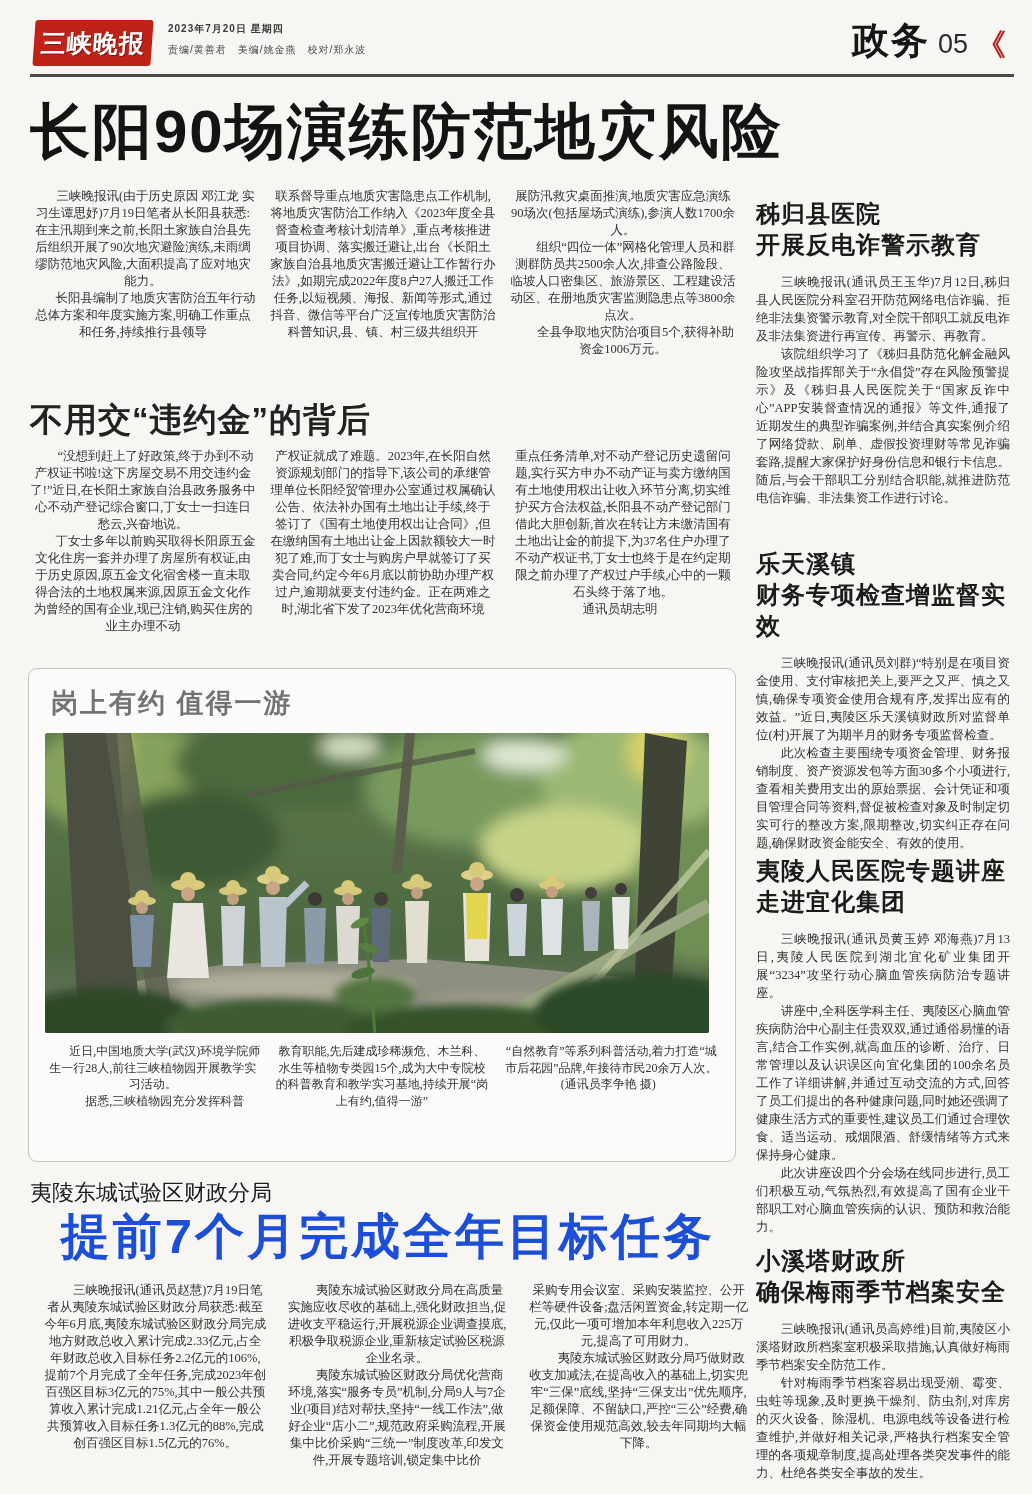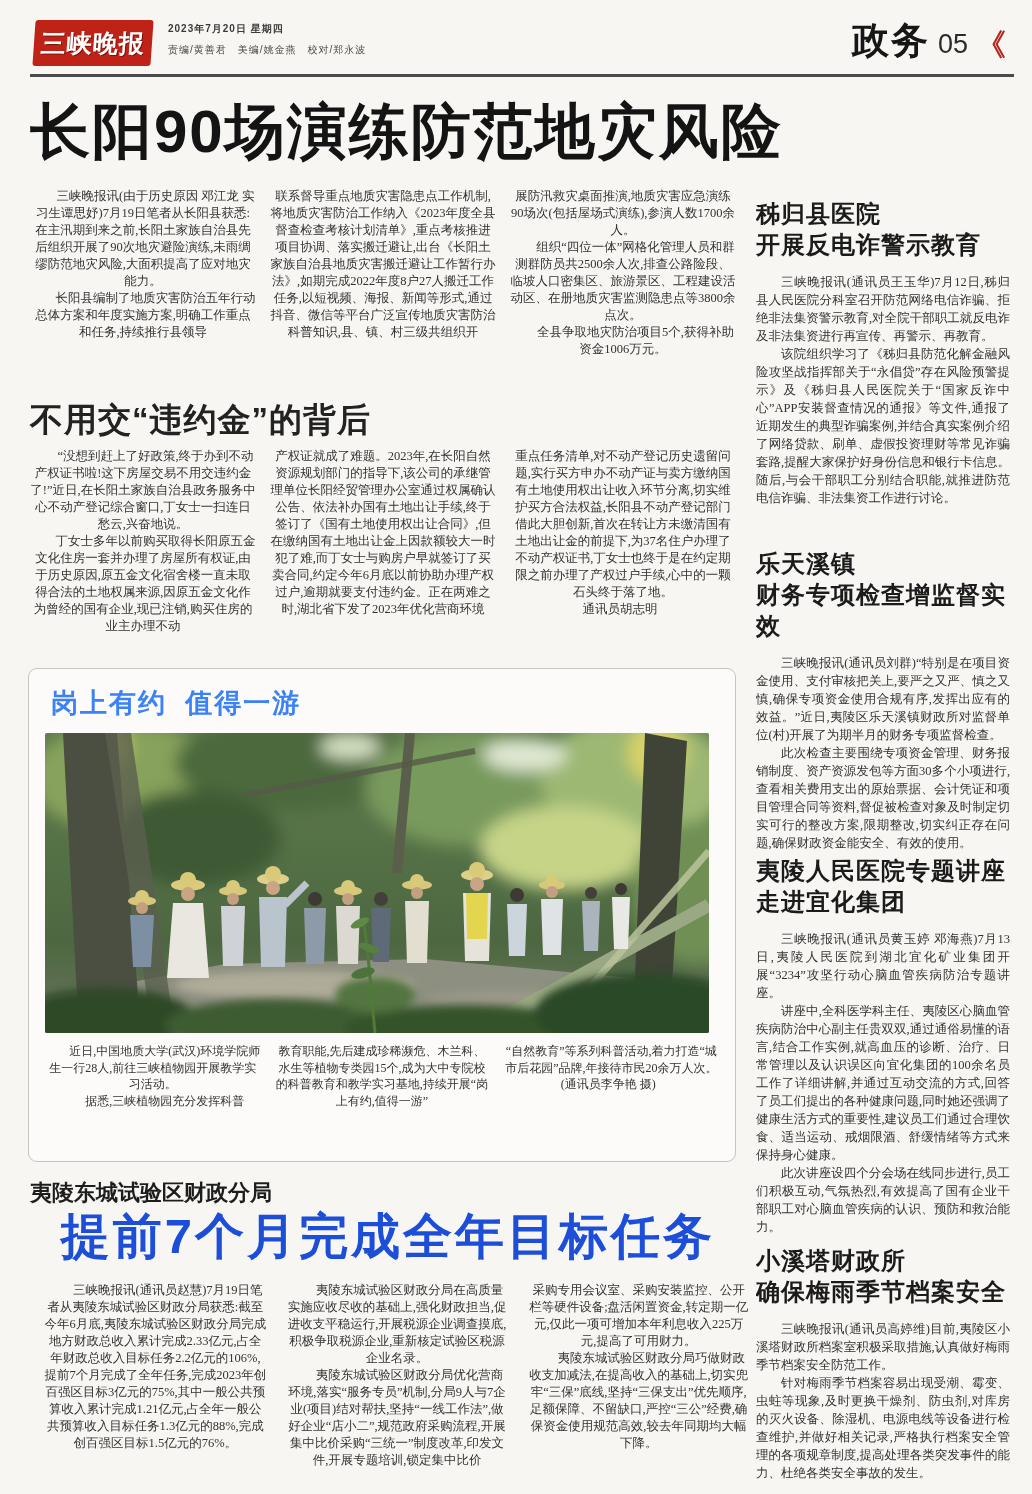--- a/index.html
+++ b/index.html
@@ -47,28 +47,28 @@
     font-family:"Liberation Sans", sans-serif; font-weight:700; font-size:33px;
     color:#222; letter-spacing:1px;
   }
   .a2-body { position:absolute; top:448px; left:30px; width:706px; height:196px; }
   
   .photo-box {
     position:absolute; top:668px; left:28px; width:708px; height:494px;
     border:1px solid #c6c4c0; border-radius:9px; background:#fcfbf9;
     padding:14px 16px 10px;
   }
-  .photo-title { font-family:Liberation Mono, monospace; font-weight:700; font-size:27px;
-    color:#3b82f6; letter-spacing:2px; margin:2px 0 12px 6px; }
+  .photo-title { font-family:Liberation Sans, sans-serif; font-weight:700; font-size:27px;
+    color:#737373; letter-spacing:2px; margin:2px 0 12px 6px; }
   .photo-frame { width:664px; height:300px; border-radius:2px; overflow:hidden; display:block; }
   .photo-caption { margin-top:10px; }
   .photo-caption .colx p { font-size:12px; line-height:16.5px; }
   
   .b-kicker { position:absolute; top:1178px; left:30px;
-    font-family:"Liberation Sans", sans-serif; font-weight:700; font-size:22px; color:#1d1d1d; }
+    font-family:"Liberation Sans", sans-serif; font-weight:400; font-size:22px; color:#1d1d1d; }
   .b-headline { position:absolute; top:1204px; left:28px; width:720px;
     font-family:"Liberation Sans", sans-serif; font-weight:900; font-size:49px;
     letter-spacing:3px; color:#1d4ed8;text-align:center; }
   .b-body { position:absolute; top:1282px; left:44px; width:706px; height:204px;gap:19px; }
   
   .sidebar { position:absolute; top:198px; left:756px; width:254px; height:1284px; }
   .sb-article { position:absolute; left:0; width:254px; overflow:hidden; }
   .sb-title {
     font-family:"Liberation Sans", sans-serif; font-weight:700; font-size:24px;
     line-height:31px; color:#1b1b1b; white-space:pre-line; margin-bottom:13px;

